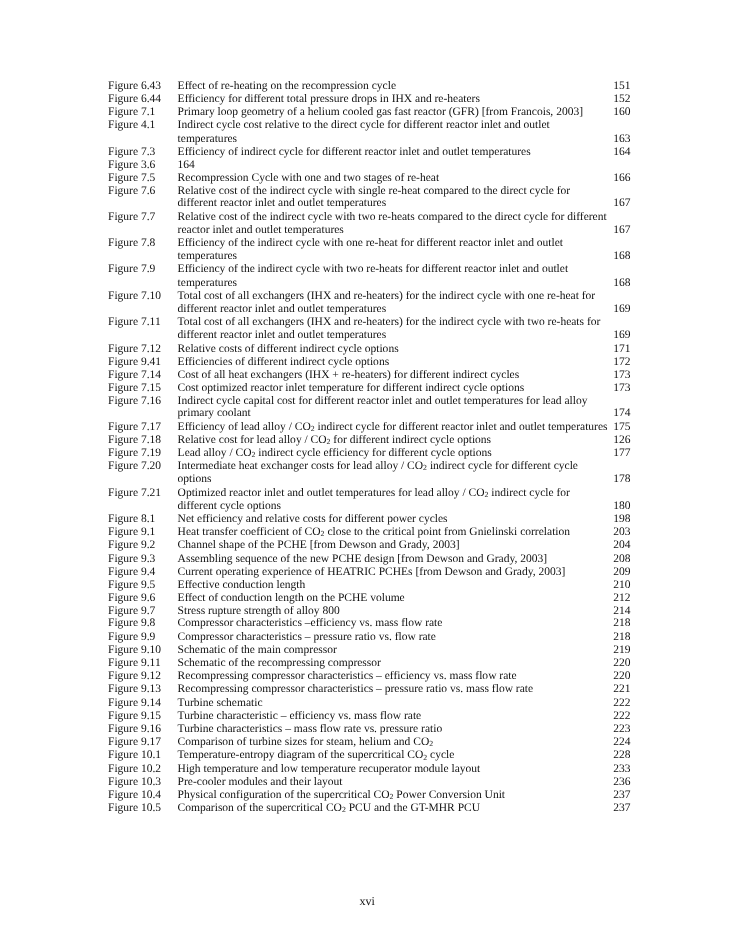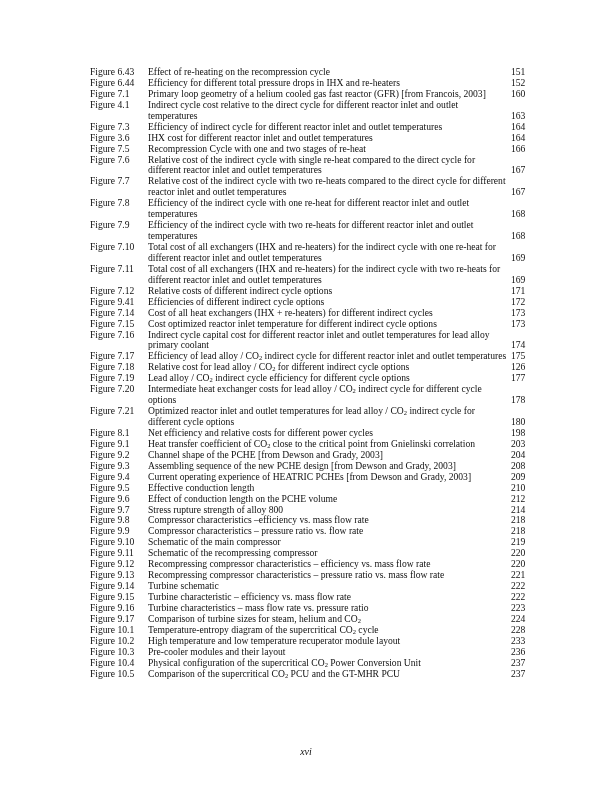--- a/index.html
+++ b/index.html
@@ -4,21 +4,21 @@
 <style>
   html, body { margin:0; padding:0; background:#ffffff; }
   body { width:612px; height:792px; position:relative; overflow:hidden;
          font-family:"Liberation Serif","DejaVu Serif",serif; color:#111; }
   .lof { position:absolute; left:90px; top:67px; width:437px; font-size:9.6px; line-height:10.93px; }
   .entry { display:flex; align-items:flex-end; }
   .label { width:58px; flex:0 0 58px; white-space:nowrap; align-self:flex-start; }
   .desc { flex:1 1 auto; }
   .page { flex:0 0 auto; min-width:16px; text-align:left; white-space:nowrap; }
   sub { font-size:6.5px; vertical-align:-1px; line-height:0; }
-  .footer { position:absolute; left:0; width:612px; top:746px; text-align:center; font-size:10px;font-style:italic; }
+  .footer { position:absolute; left:0; width:612px; top:746px; text-align:center; font-size:10px; }
 </style>
 </head>
 <body>
 
 <div class="lof" id="lof">
     <div class="entry">
       <span class="label">Figure 6.43</span>
       <span class="desc">Effect of re-heating on the recompression cycle</span>
       <span class="page">151</span>
     </div>
@@ -37,21 +37,20 @@
       <span class="desc"><span>Indirect cycle cost relative to the direct cycle for different reactor inlet and outlet</span><br><span>temperatures</span></span>
       <span class="page">163</span>
     </div>
     <div class="entry">
       <span class="label">Figure 7.3</span>
       <span class="desc">Efficiency of indirect cycle for different reactor inlet and outlet temperatures</span>
       <span class="page">164</span>
     </div>
     <div class="entry">
       <span class="label">Figure 3.6</span>
-      <span class="desc">IHX cost for different reactor inlet and outlet temperatures</span>
       <span class="page">164</span>
     </div>
     <div class="entry">
       <span class="label">Figure 7.5</span>
       <span class="desc">Recompression Cycle with one and two stages of re-heat</span>
       <span class="page">166</span>
     </div>
     <div class="entry">
       <span class="label">Figure 7.6</span>
       <span class="desc"><span>Relative cost of the indirect cycle with single re-heat compared to the direct cycle for</span><br><span>different reactor inlet and outlet temperatures</span></span>

